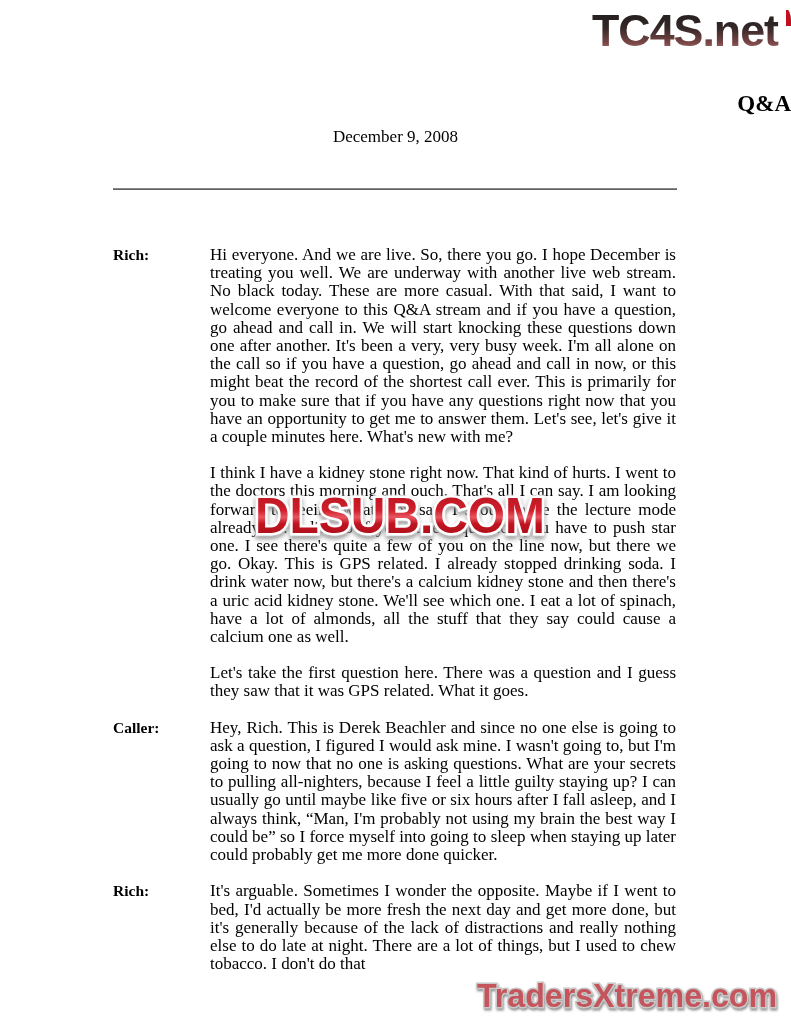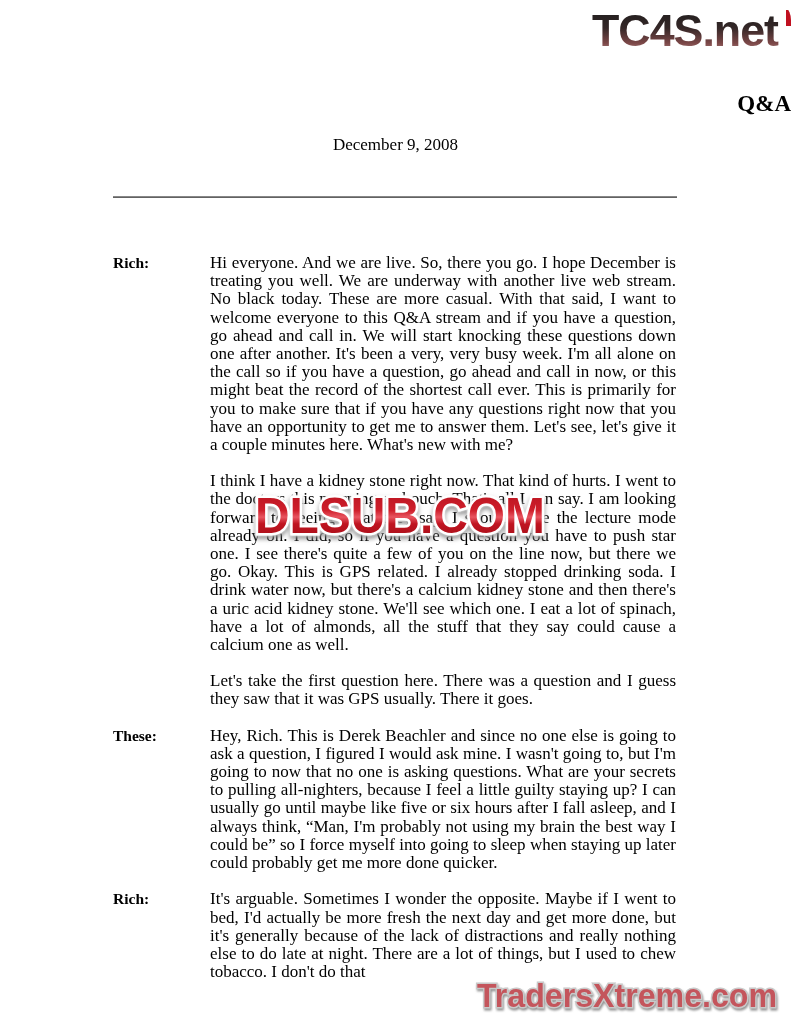--- a/index.html
+++ b/index.html
@@ -34,21 +34,21 @@
   
   .doc-title {
     margin: 0;
     padding-top: 90px;
     text-align: right;
     font-size: 23px;
     font-weight: bold;
     line-height: 28px;
   }
   .doc-date {
-    margin-top: 16px;
+    margin-top: 8px;
     text-align: center;
     font-size: 17px;
     line-height: 21px;
   }
   .rule {
     margin: 41px 114px 0 113px;
     height: 2px;
     background: linear-gradient(#9a9a9a, #4f4f4f);
   }
 
@@ -113,26 +113,26 @@
   <div class="doc-date">December 9, 2008</div>
   <div class="rule"></div>
 
   <div class="transcript">
 
     <div class="block">
       <div class="speaker">Rich:</div>
       <div class="body">
         <p class="para">Hi everyone. And we are live. So, there you go. I hope December is treating you well. We are underway with another live web stream. No black today. These are more casual. With that said, I want to welcome everyone to this Q&amp;A stream and if you have a question, go ahead and call in. We will start knocking these questions down one after another. It's been a very, very busy week. I'm all alone on the call so if you have a question, go ahead and call in now, or this might beat the record of the shortest call ever. This is primarily for you to make sure that if you have any questions right now that you have an opportunity to get me to answer them. Let's see, let's give it a couple minutes here. What's new with me?</p>
         <p class="para">I think I have a kidney stone right now. That kind of hurts. I went to the doctors this morning and ouch. That's all I can say. I am looking forward to seeing what they say. I should have the lecture mode already on. I did, so if you have a question you have to push star one. I see there's quite a few of you on the line now, but there we go. Okay. This is GPS related. I already stopped drinking soda. I drink water now, but there's a calcium kidney stone and then there's a uric acid kidney stone. We'll see which one. I eat a lot of spinach, have a lot of almonds, all the stuff that they say could cause a calcium one as well.</p>
-        <p class="para">Let's take the first question here. There was a question and I guess they saw that it was GPS usually. There it goes.</p>
+        <p class="para">Let's take the first question here. There was a question and I guess they saw that it was GPS related. What it goes.</p>
       </div>
     </div>
 
     <div class="block">
-      <div class="speaker">These:</div>
+      <div class="speaker">Caller:</div>
       <div class="body">
         <p class="para">Hey, Rich. This is Derek Beachler and since no one else is going to ask a question, I figured I would ask mine. I wasn't going to, but I'm going to now that no one is asking questions. What are your secrets to pulling all-nighters, because I feel a little guilty staying up? I can usually go until maybe like five or six hours after I fall asleep, and I always think, “Man, I'm probably not using my brain the best way I could be” so I force myself into going to sleep when staying up later could probably get me more done quicker.</p>
       </div>
     </div>
 
     <div class="block">
       <div class="speaker">Rich:</div>
       <div class="body">
         <p class="para">It's arguable. Sometimes I wonder the opposite. Maybe if I went to bed, I'd actually be more fresh the next day and get more done, but it's generally because of the lack of distractions and really nothing else to do late at night. There are a lot of things, but I used to chew tobacco. I don't do that</p>
       </div>

